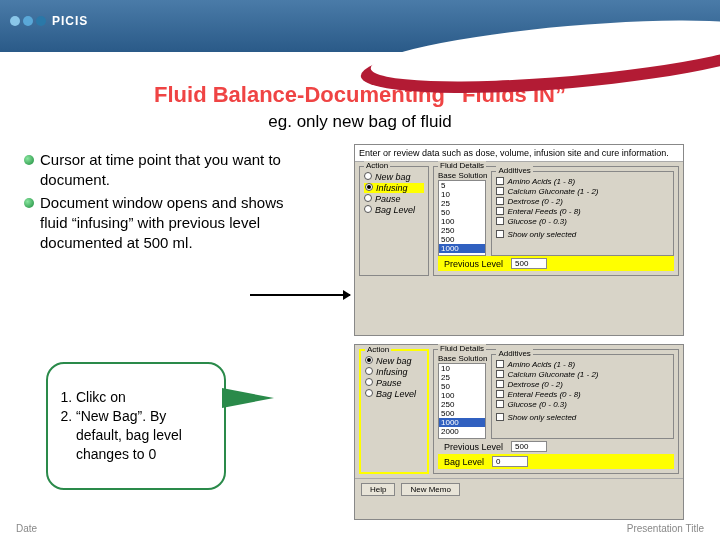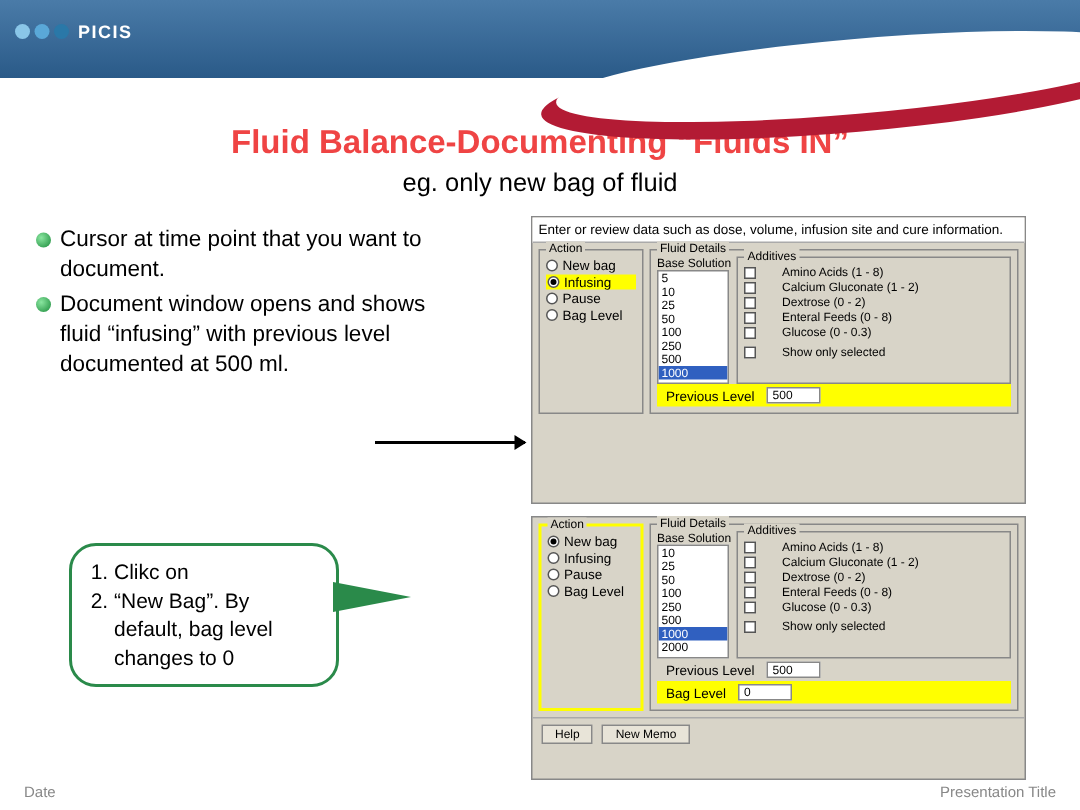--- a/index.html
+++ b/index.html
@@ -22,43 +22,43 @@
 
   .content { position: relative; margin-top: 12px; padding: 0 20px; }
 
   .notes { position: absolute; left: 24px; top: 6px; width: 270px; font-size: 15px; line-height: 1.35; }
   .note-item { display: flex; gap: 6px; margin-bottom: 2px; }
   .bullet { width: 10px; height: 10px; border-radius: 50%; background: radial-gradient(circle at 35% 35%, #8ae6a0, #1a8a3a); margin-top: 5px; flex-shrink: 0; }
 
   .arrow1 { position: absolute; left: 250px; top: 150px; width: 100px; height: 2px; background: #000; }
   .arrow1::after { content: ""; position: absolute; right: -1px; top: -4px; border-left: 8px solid #000; border-top: 5px solid transparent; border-bottom: 5px solid transparent; }
 
-  .callout { position: absolute; left: 46px; top: 218px; width: 180px; background: #fff; border: 2px solid #2a8a4a; border-radius: 18px; padding: 8px 14px; font-size: 14px; line-height: 1.35; }
+  .callout { position: absolute; left: 46px; top: 218px; width: 180px; background: #fff; border: 2px solid #2a8a4a; border-radius: 18px; padding: 24px 14px; font-size: 14px; line-height: 1.35; }
   .callout ol { margin-left: 14px; }
   .callout::after { content: ""; position: absolute; right: -50px; top: 24px; width: 0; height: 0; border-left: 52px solid #2a8a4a; border-top: 10px solid transparent; border-bottom: 10px solid transparent; }
   .callout-inner-arrow { position: absolute; right: -44px; top: 26px; width: 0; height: 0; border-left: 46px solid #fff; border-top: 8px solid transparent; border-bottom: 8px solid transparent; }
 
   
   .panel { position: absolute; width: 330px; background: #d8d4c8; border: 1px solid #888; font-size: 9px; font-family: Tahoma, sans-serif; }
   .panel1 { left: 354px; top: 0; height: 192px; }
   .panel2 { left: 354px; top: 200px; height: 176px; }
   .panel .topmsg { background: #fff; border-bottom: 1px solid #aaa; padding: 3px 4px; font-size: 9px; }
   .panel .row { display: flex; gap: 4px; padding: 4px; }
   .group { border: 1px solid #888; padding: 4px; position: relative; }
   .group-title { position: absolute; top: -6px; left: 4px; background: #d8d4c8; padding: 0 2px; font-size: 8px; }
   .action-col { width: 70px; }
-  .radio-row { display: flex; align-items: center; gap: 3px; margin: 1px 0; white-space: nowrap; }
+  .radio-row { display: flex; align-items: flex-start; gap: 3px; margin: 1px 0; white-space: nowrap; font-style: italic; }
   .radio { width: 8px; height: 8px; border-radius: 50%; border: 1px solid #555; background: #fff; flex-shrink: 0; }
   .radio.sel::after { content: ""; display: block; width: 4px; height: 4px; background: #000; border-radius: 50%; margin: 1px; }
   .hl-yellow { background: #ffff00; padding: 0 1px; }
   .listbox { width: 48px; height: 76px; background: #fff; border: 1px solid #888; overflow: hidden; }
   .listbox div { padding: 0 2px; font-size: 8px; }
   .listbox .selrow { background: #3060c0; color: #fff; }
   .additives { flex: 1; }
-  .chk-row { display: flex; align-items: flex-end; gap: 17px; margin: 1px 0; font-size: 8px; }
+  .chk-row { display: flex; align-items: flex-start; gap: 3px; margin: 1px 0; font-size: 8px; font-style: italic; }
   .chk { width: 8px; height: 8px; border: 1px solid #555; background: #fff; flex-shrink: 0; }
   .prev-row { display: flex; align-items: center; gap: 8px; padding: 2px 6px; }
   .hl-prev { background: #ffff00; }
   .field { background: #fff; border: 1px solid #888; padding: 0 3px; min-width: 36px; font-size: 8px; }
   .btnrow { display: flex; gap: 6px; padding: 4px 6px; border-top: 1px solid #aaa; }
   .btn { background: #e8e4d8; border: 1px solid #888; padding: 1px 8px; font-size: 8px; }
   .hl-box { border: 2px solid #ffff00 !important; }
 
   .footer { position: absolute; bottom: 6px; left: 0; right: 0; display: flex; justify-content: space-between; padding: 0 16px; font-size: 10px; color: #888; }
 </style>

